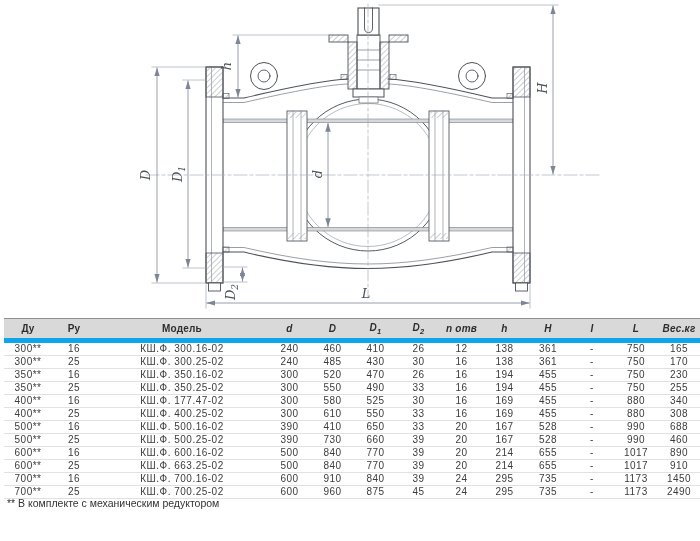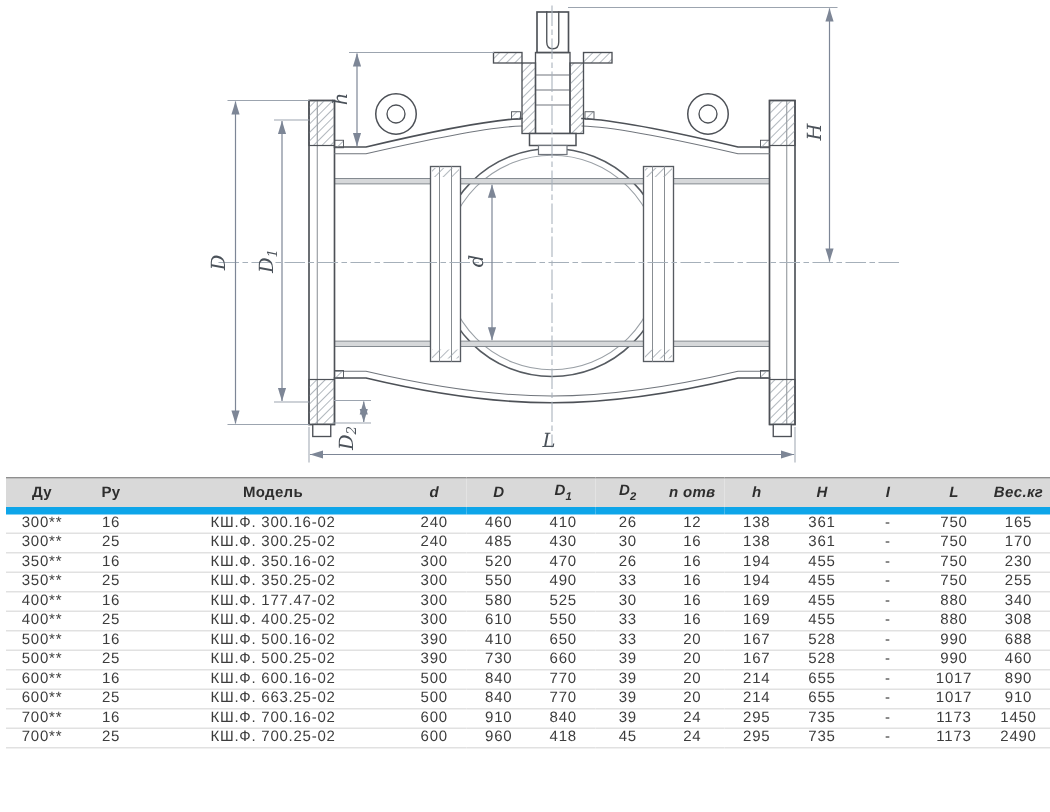--- a/index.html
+++ b/index.html
@@ -371,28 +371,29 @@
           <td>-</td>
           <td>1173</td>
           <td>1450</td>
         </tr>
         <tr>
           <td>700**</td>
           <td>25</td>
           <td>КШ.Ф. 700.25-02</td>
           <td>600</td>
           <td>960</td>
-          <td>418</td>
+          <td>875</td>
           <td>45</td>
           <td>24</td>
           <td>295</td>
           <td>735</td>
           <td>-</td>
           <td>1173</td>
           <td>2490</td>
         </tr>
       </tbody>
   </table>
 
   <div class="footnotes">
+    <div>** В комплекте с механическим редуктором</div>
   </div>
 
 </div>
 
 </body></html>

